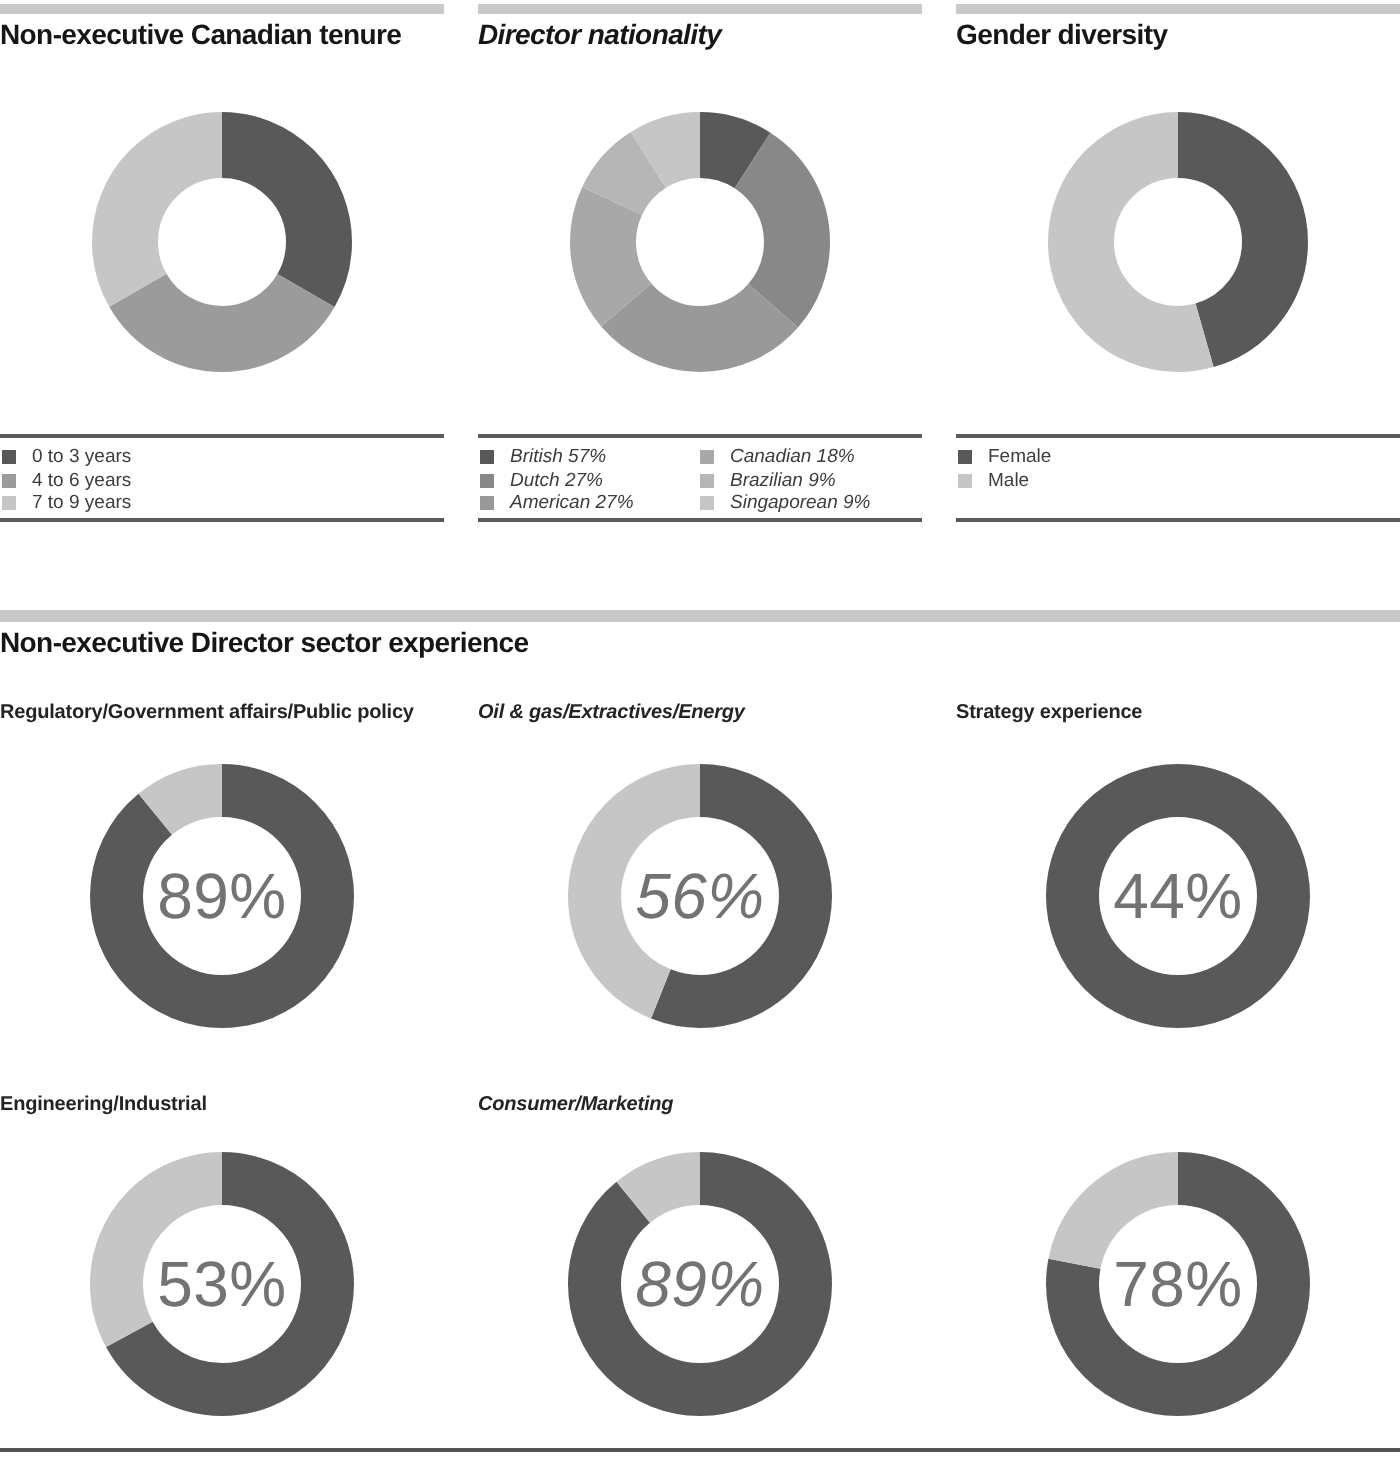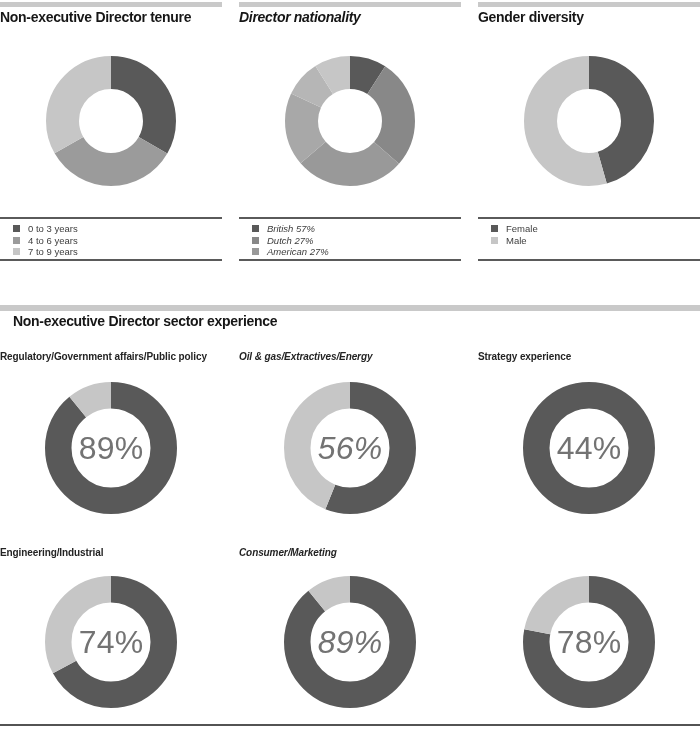--- a/index.html
+++ b/index.html
@@ -12,28 +12,28 @@
   .cap{position:absolute;top:2px;left:0;width:100%;height:5px;background:#c9c9c9;}
   .chart-title{
     position:absolute;top:9px;left:0;margin:0;font-size:14px;font-weight:700;
     letter-spacing:-0.3px;color:#161616;white-space:nowrap;
   }
   .donut{position:absolute;}
   .donut-top{top:55px;left:45px;width:132px;height:132px;}
   .rule{position:absolute;left:0;width:100%;height:2px;background:#5a5a5a;}
   .rule-a{top:217px;} .rule-b{top:259px;}
   .legend{position:absolute;top:223px;left:0;display:flex;}
-  .legend-col{flex:0 0 110px;margin-left:12px;}
+  .legend-col{flex:0 0 110px;}
   .legend-item{display:flex;align-items:flex-start;height:11.5px;line-height:11.5px;}
   .swatch{flex:0 0 7px;width:7px;height:7px;margin:2px 8px 0 1px;}
   .legend-label{font-size:9.5px;color:#3d3d3d;white-space:nowrap;}
 
   .bar2{position:absolute;top:305px;left:0;width:700px;height:6px;background:#c9c9c9;}
   .section-title{
-    position:absolute;top:313px;left:13px;margin:0;font-size:14px;font-weight:700;
+    position:absolute;top:313px;left:0;margin:0;font-size:14px;font-weight:700;
     letter-spacing:-0.3px;color:#161616;white-space:nowrap;
   }
   .scell{position:absolute;width:222px;height:190px;}
   .r1{top:351px;} .r2{top:547px;}
   .sc-title{
     position:absolute;top:0;left:0;width:100%;margin:0;text-align:left;
     font-size:10px;font-weight:700;letter-spacing:-0.1px;color:#242424;white-space:nowrap;
   }
   .donut-b1{top:30px;left:44px;width:134px;height:134px;}
   .donut-b2{top:28px;left:44px;width:134px;height:134px;}
@@ -44,21 +44,21 @@
   .bottom-rule{position:absolute;top:724px;left:0;width:700px;height:2px;background:#535353;}
   svg{display:block;}
 </style>
 </head>
 <body>
 
 <div class="canvas">
 
   <section class="col c1">
     <div class="cap"></div>
-    <h2 class="chart-title">Non-executive Director tenure</h2>
+    <h2 class="chart-title">Non-executive Canadian tenure</h2>
     <div class="donut donut-top">
         <svg width="132" height="132" viewBox="0 0 132 132">
           <circle cx="66" cy="66" r="48.5" fill="none" stroke="#595959" stroke-width="33" stroke-dasharray="101.47658430360389 203.25790309460604" stroke-dashoffset="0" transform="rotate(-90 66 66)"></circle>
           <circle cx="66" cy="66" r="48.5" fill="none" stroke="#9b9b9b" stroke-width="33" stroke-dasharray="101.47658430360389 203.25790309460604" stroke-dashoffset="-101.47658430360389" transform="rotate(-90 66 66)"></circle>
           <circle cx="66" cy="66" r="48.5" fill="none" stroke="#c6c6c6" stroke-width="33" stroke-dasharray="101.7813187910021 202.95316860720783" stroke-dashoffset="-202.95316860720777" transform="rotate(-90 66 66)"></circle>
         </svg>
       </div>
     <div class="rule rule-a"></div>
     <div class="legend">
         <div class="legend-col">
@@ -101,20 +101,34 @@
           </div>
           <div class="legend-item">
             <span class="swatch" style="background: rgb(136, 136, 136);"></span>
             <span class="legend-label">Dutch 27%</span>
           </div>
           <div class="legend-item">
             <span class="swatch" style="background: rgb(153, 153, 153);"></span>
             <span class="legend-label">American 27%</span>
           </div>
         </div>
+        <div class="legend-col">
+          <div class="legend-item">
+            <span class="swatch" style="background: rgb(168, 168, 168);"></span>
+            <span class="legend-label">Canadian 18%</span>
+          </div>
+          <div class="legend-item">
+            <span class="swatch" style="background: rgb(182, 182, 182);"></span>
+            <span class="legend-label">Brazilian 9%</span>
+          </div>
+          <div class="legend-item">
+            <span class="swatch" style="background: rgb(198, 198, 198);"></span>
+            <span class="legend-label">Singaporean 9%</span>
+          </div>
+        </div>
       </div>
     <div class="rule rule-b"></div>
   </section>
 
   <section class="col c3">
     <div class="cap"></div>
     <h2 class="chart-title">Gender diversity</h2>
     <div class="donut donut-top">
         <svg width="132" height="132" viewBox="0 0 132 132">
           <circle cx="66" cy="66" r="48.5" fill="none" stroke="#595959" stroke-width="33" stroke-dasharray="138.6541917661855 166.08029563202442" stroke-dashoffset="0" transform="rotate(-90 66 66)"></circle>
@@ -172,21 +186,21 @@
     </div>
   </section>
 
   <section class="scell c1 r2">
     <h3 class="sc-title">Engineering/Industrial</h3>
     <div class="donut donut-b2">
         <svg width="134" height="134" viewBox="0 0 134 134">
           <circle cx="67" cy="67" r="52.75" fill="none" stroke="#595959" stroke-width="26.5" stroke-dasharray="222.06347671899454 109.37454823472865" stroke-dashoffset="0" transform="rotate(-90 67 67)"></circle>
           <circle cx="67" cy="67" r="52.75" fill="none" stroke="#c6c6c6" stroke-width="26.5" stroke-dasharray="109.37454823472865 222.06347671899454" stroke-dashoffset="-222.06347671899454" transform="rotate(-90 67 67)"></circle>
         </svg>
-      <div class="pct">74%</div>
+      <div class="pct">53%</div>
     </div>
   </section>
 
   <section class="scell c2 r2">
     <h3 class="sc-title">Consumer/Marketing</h3>
     <div class="donut donut-b2">
         <svg width="134" height="134" viewBox="0 0 134 134">
           <circle cx="67" cy="67" r="52.75" fill="none" stroke="#595959" stroke-width="26.5" stroke-dasharray="294.97984220881364 36.45818274490955" stroke-dashoffset="0" transform="rotate(-90 67 67)"></circle>
           <circle cx="67" cy="67" r="52.75" fill="none" stroke="#c6c6c6" stroke-width="26.5" stroke-dasharray="36.45818274490955 294.97984220881364" stroke-dashoffset="-294.97984220881364" transform="rotate(-90 67 67)"></circle>
         </svg>

